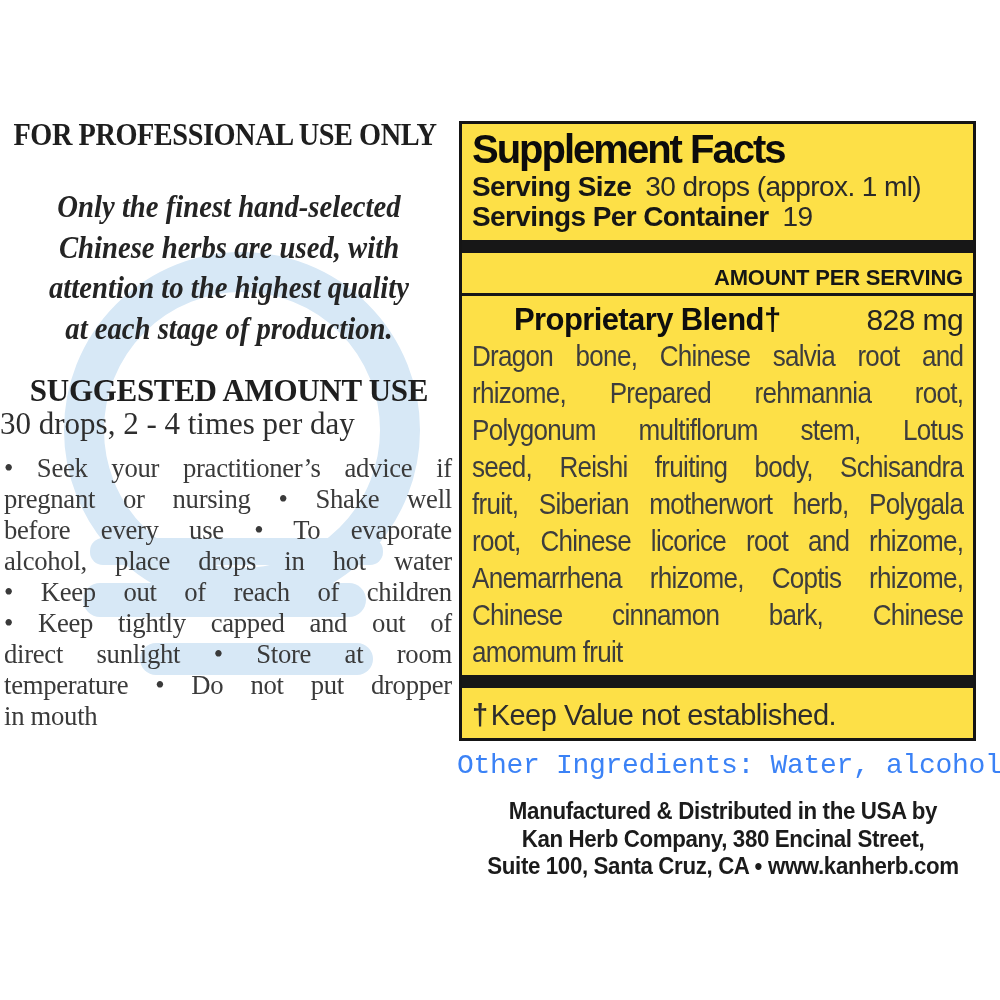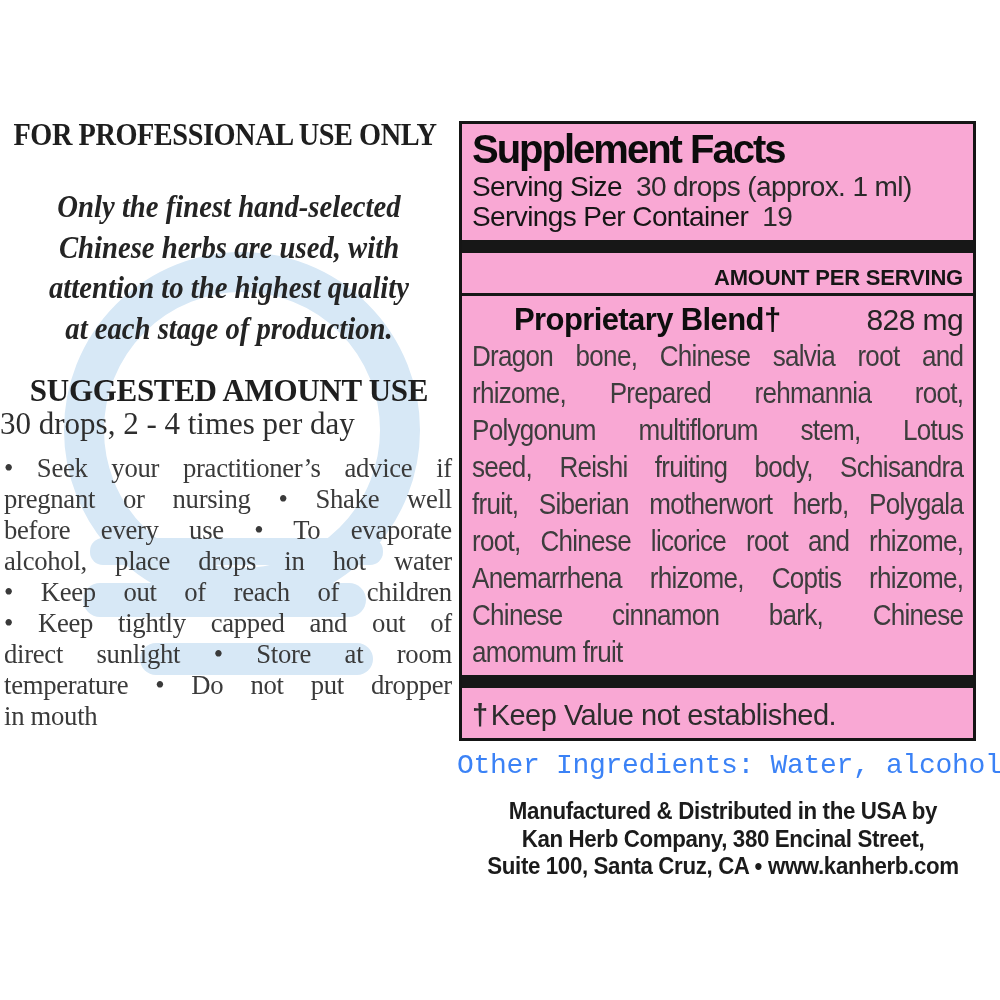--- a/index.html
+++ b/index.html
@@ -21,25 +21,25 @@
              letter-spacing:-.3px;color:#1e1e1e;}
   .dosage{position:absolute;left:0;top:407px;width:458px;z-index:2;
           font-size:31px;line-height:34px;color:#2e2e2e;}
   .precautions{position:absolute;left:4px;top:452px;width:470px;z-index:2;
                font-size:28px;line-height:31px;letter-spacing:-.3px;color:#3a3a3a;
                transform:scaleX(.953);transform-origin:0 0;}
   .jline{text-align:justify;text-align-last:justify;}
   .jline.last{text-align-last:left;}
   
   .facts{position:absolute;left:459px;top:121px;width:517px;height:620px;z-index:3;
-         box-sizing:border-box;border:3px solid #151515;background:#f9a8d4;
+         box-sizing:border-box;border:3px solid #151515;background:#fde047;
          padding:2px 10px 0;color:#161616;}
   .facts-title{font-weight:bold;font-size:40px;line-height:46px;letter-spacing:-2px;color:#0c0c0c;white-space:nowrap;}
   .srow{display:flex;align-items:baseline;font-size:28px;line-height:29.5px;letter-spacing:-.6px;white-space:nowrap;}
-  .srow .lab{font-weight:normal;}
+  .srow .lab{font-weight:bold;}
   .srow .val{margin-left:14px;color:#2a2a2a;}
   .bar{height:13px;background:#171717;margin:0 -10px;}
   .bar.b1{margin-top:9px;}
   .bar.b2{margin-top:4px;}
   .amount{font-weight:bold;font-size:22px;line-height:30px;text-align:right;letter-spacing:-.2px;padding-top:10px;}
   .thinrule{border-top:3px solid #171717;margin:0 -10px;}
   .blend{display:flex;justify-content:space-between;align-items:baseline;margin-top:7px;
          font-size:31px;line-height:33px;letter-spacing:-.6px;}
   .blend .bl{font-weight:bold;color:#0e0e0e;margin-left:42px;}
   .blend .amt{font-size:30px;color:#242424;}

